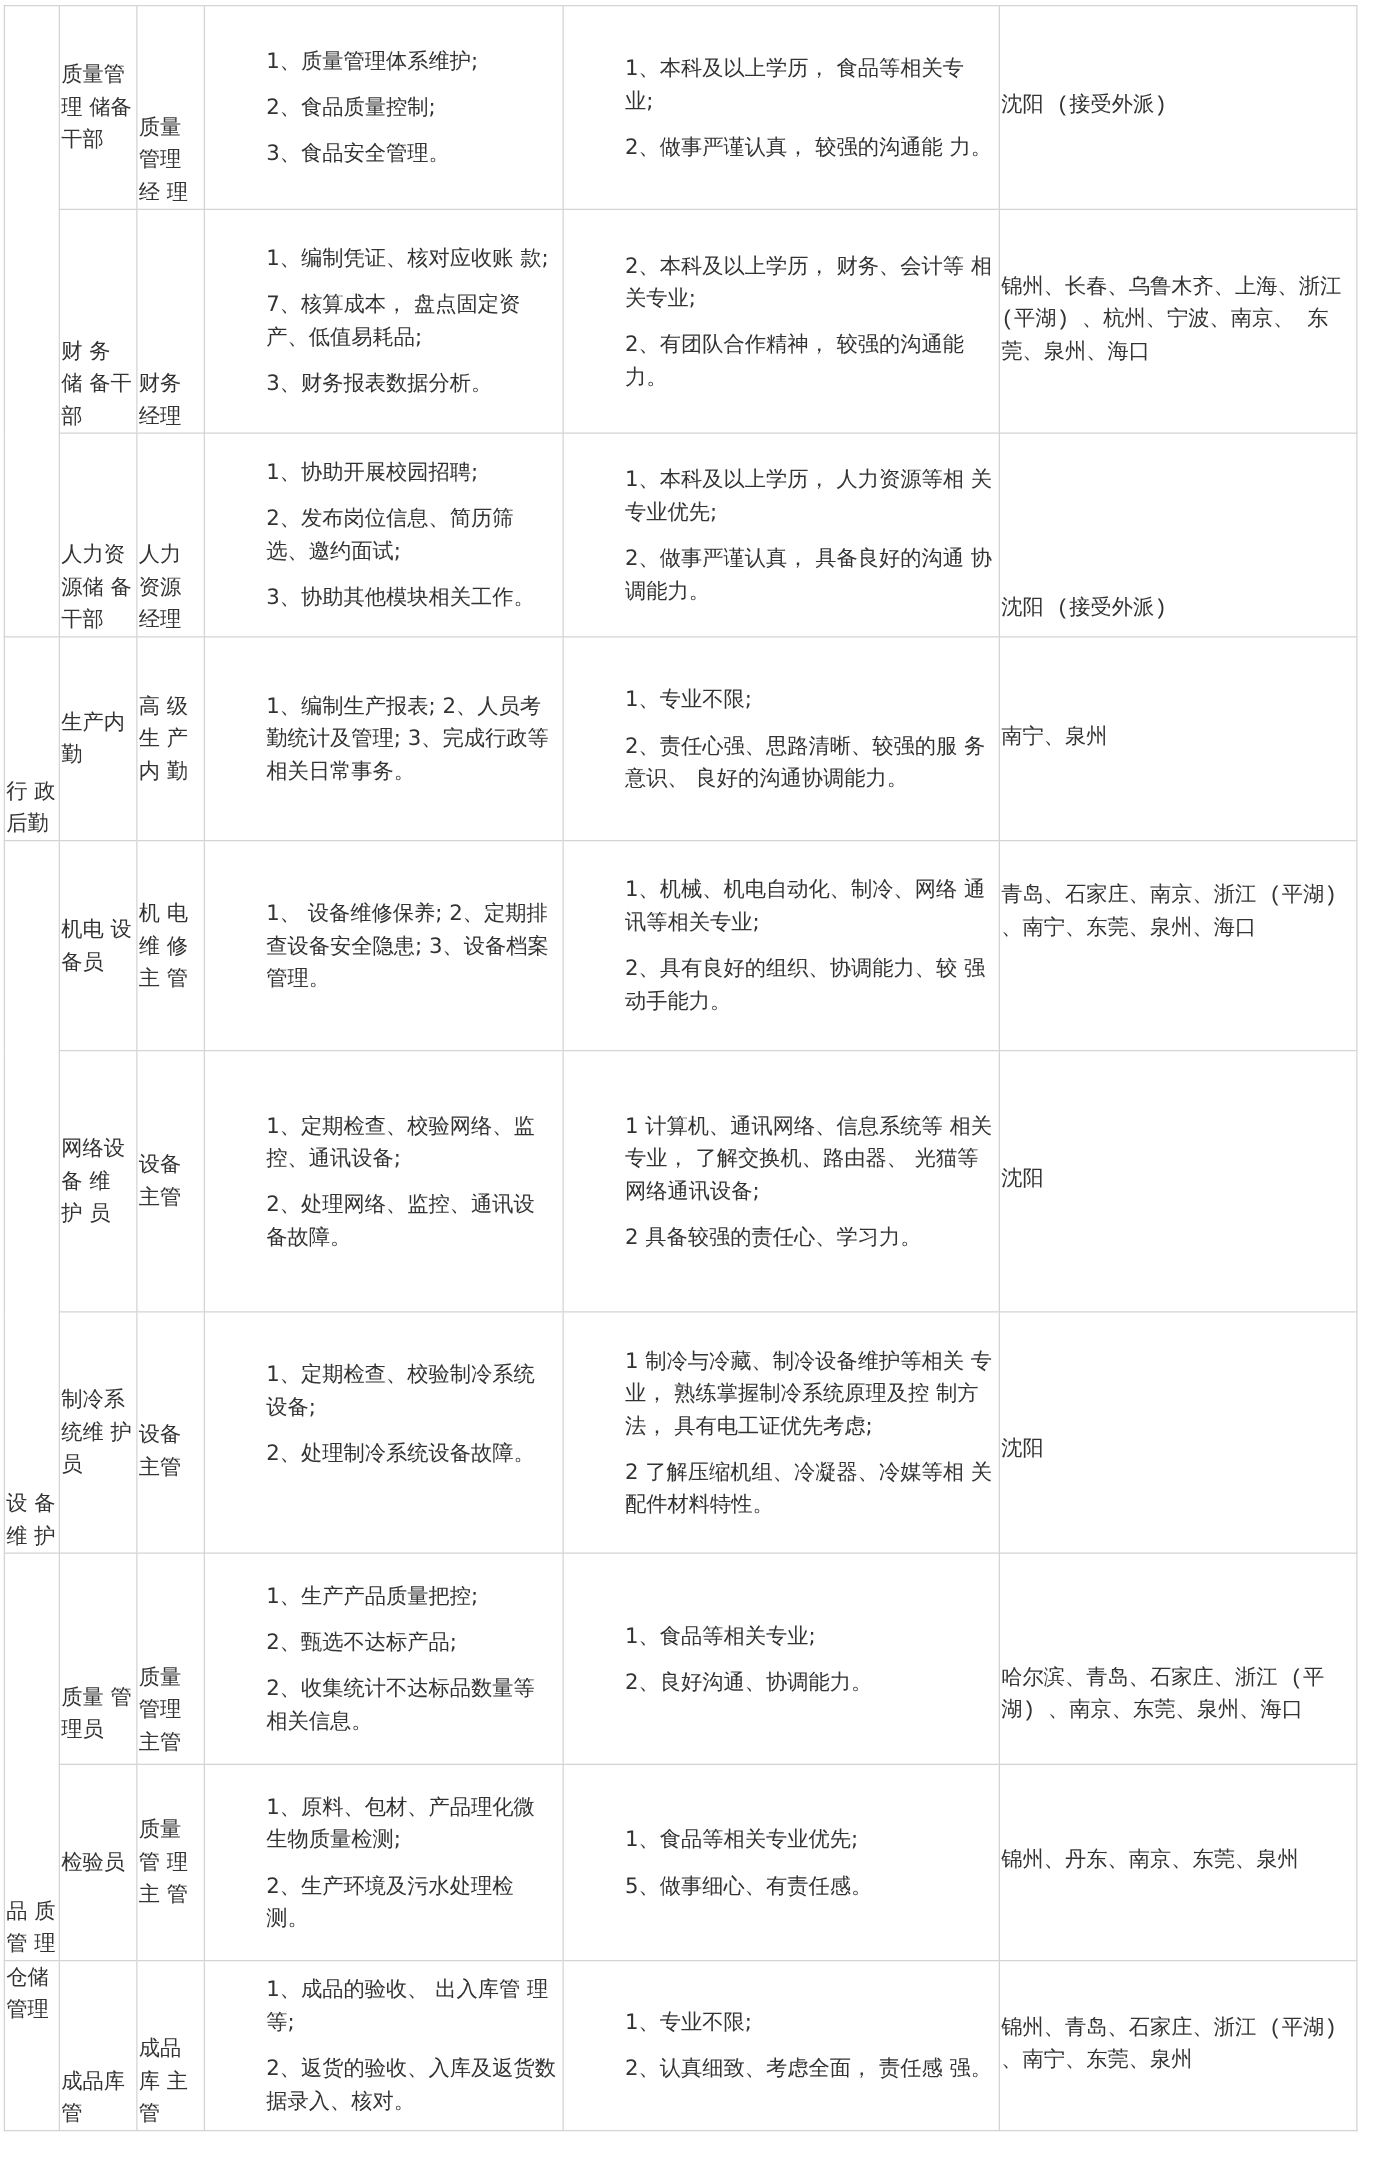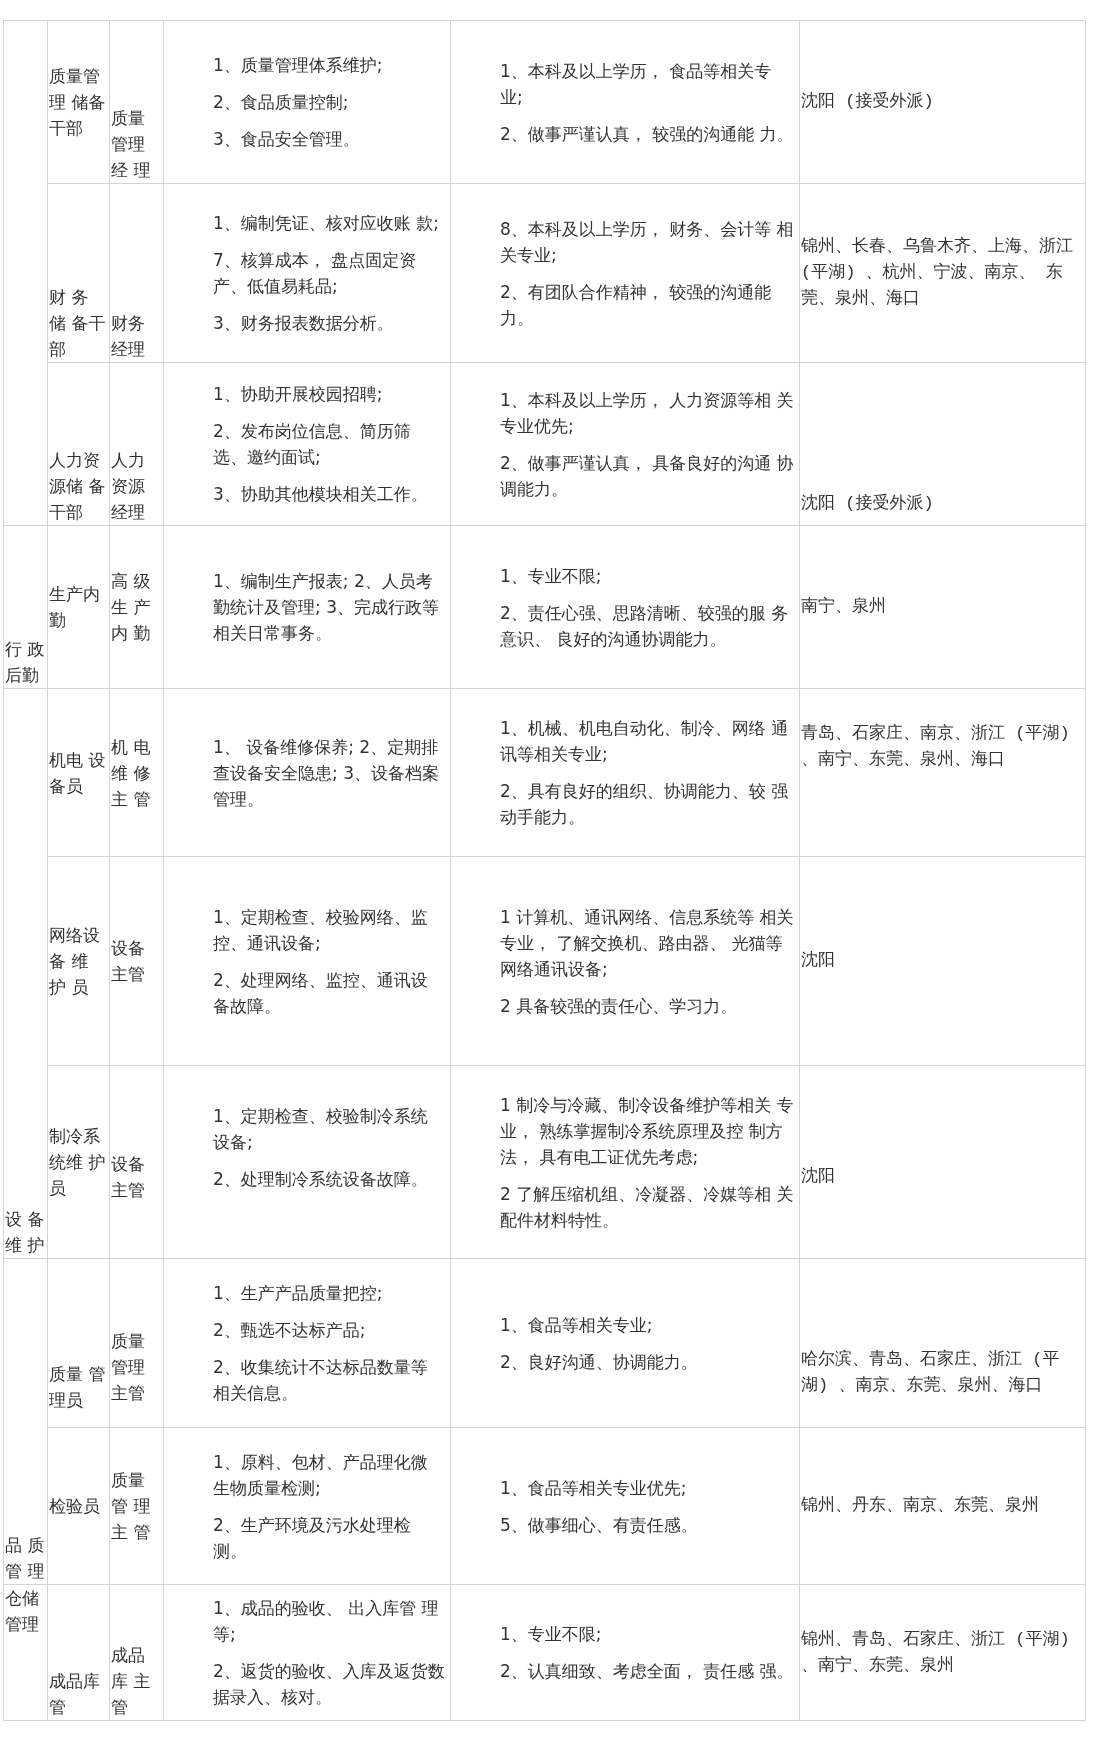--- a/index.html
+++ b/index.html
@@ -1,18 +1,18 @@
 <!DOCTYPE html>
 <html><head>
 <meta charset="utf-8">
 <style>
   html, body { margin: 0; padding: 0; background: #ffffff; }
   body { width: 1110px; height: 1737px; position: relative; overflow: hidden;
          font-family: "DejaVu Sans", "Liberation Sans", sans-serif; color: #333333; }
-  table.jobs { position: absolute; left: 3px; top: 20px; border-collapse: collapse;
+  table.jobs { position: absolute; left: 3px; top: 4px; border-collapse: collapse;
                table-layout: fixed; width: 1083px; }
   table.jobs td { border: 1.5px solid #d4d4d4; padding: 0 1px; vertical-align: middle;
                   font-size: 17px; line-height: 26px; word-break: break-all; overflow: hidden; }
   td.c-group { width: 44px; }
   td.c-pos { width: 62px; }
   td.c-title { width: 54px; }
   td.c-duty { width: 287px; vertical-align: top; }
   td.c-req { width: 349px; vertical-align: top; }
   td.c-loc { width: 286px; font-family: Liberation Mono, monospace; }
   .para { margin: 0 0 11px 0; padding-left: 48px; }
@@ -52,21 +52,21 @@
 
     <tr style="height:179px">
       <td class="c-pos v-bottom">财 务 储 备干部</td>
       <td class="c-title v-bottom">财务 经理</td>
       <td class="c-duty">
         <div class="para">1、编制凭证、核对应收账 款;</div>
         <div class="para">7、核算成本， 盘点固定资 产、低值易耗品;</div>
         <div class="para">3、财务报表数据分析。</div>
       </td>
       <td class="c-req" style="vertical-align:middle">
-        <div class="para">8、本科及以上学历， 财务、会计等 相关专业;</div>
+        <div class="para">2、本科及以上学历， 财务、会计等 相关专业;</div>
         <div class="para">2、有团队合作精神， 较强的沟通能 力。</div>
       </td>
       <td class="c-loc">锦州、长春、乌鲁木齐、上海、浙江 (平湖) 、杭州、宁波、南京、 东莞、泉州、海口</td>
     </tr>
 
     <tr style="height:163px">
       <td class="c-pos v-bottom">人力资源储 备干部</td>
       <td class="c-title v-bottom">人力 资源 经理</td>
       <td class="c-duty">
         <div class="para">1、协助开展校园招聘;</div>
@@ -132,21 +132,21 @@
       <td class="c-req">
         <div class="para">1 制冷与冷藏、制冷设备维护等相关 专业， 熟练掌握制冷系统原理及控 制方法， 具有电工证优先考虑;</div>
         <div class="para">2 了解压缩机组、冷凝器、冷媒等相 关配件材料特性。</div>
       </td>
       <td class="c-loc" style="padding-top:30px">沈阳</td>
     </tr>
 
     <tr style="height:169px">
       <td class="c-group v-bottom" rowspan="2">品 质 管 理</td>
       <td class="c-pos" style="padding-top:88px">质量 管理员</td>
-      <td class="c-title v-bottom" style="padding-bottom:21px">质量 管理 主管</td>
+      <td class="c-title v-bottom" style="padding-bottom:4px">质量 管理 主管</td>
       <td class="c-duty">
         <div class="para">1、生产产品质量把控;</div>
         <div class="para">2、甄选不达标产品;</div>
         <div class="para">2、收集统计不达标品数量等 相关信息。</div>
       </td>
       <td class="c-req" style="vertical-align:middle">
         <div class="para">1、食品等相关专业;</div>
         <div class="para">2、良好沟通、协调能力。</div>
       </td>
       <td class="c-loc" style="padding-top:60px">哈尔滨、青岛、石家庄、浙江 (平湖) 、南京、东莞、泉州、海口</td>

